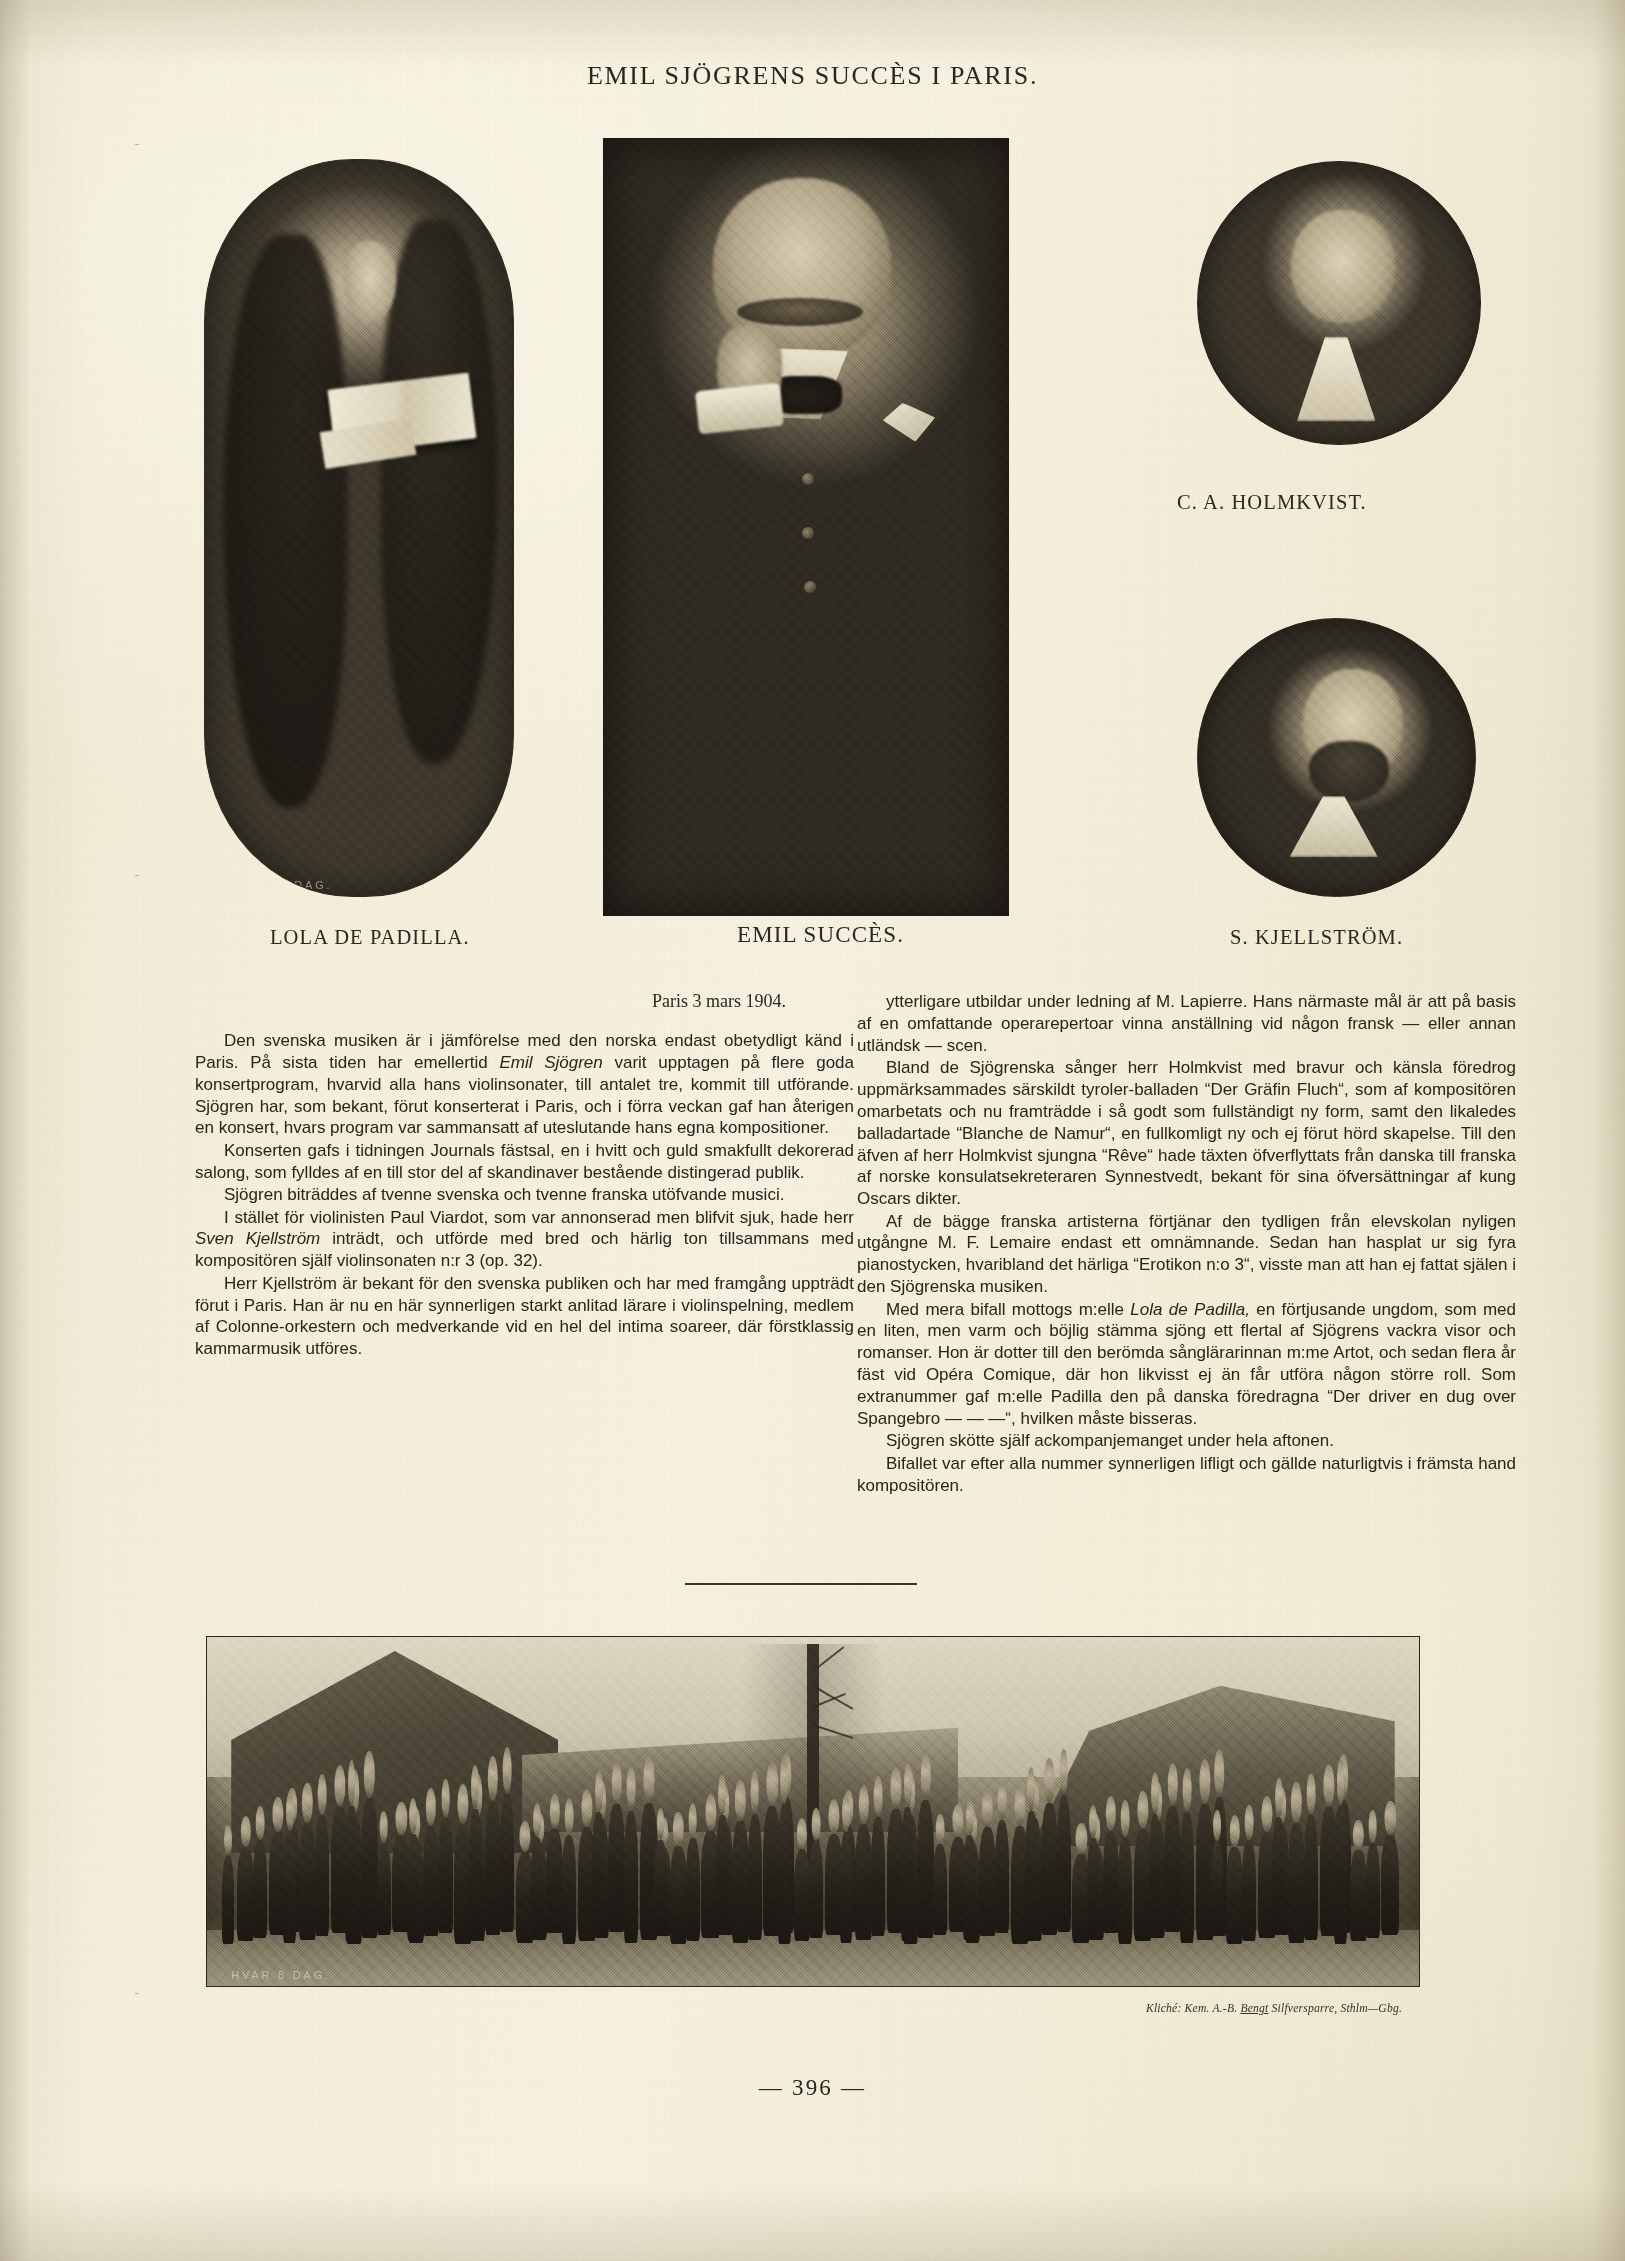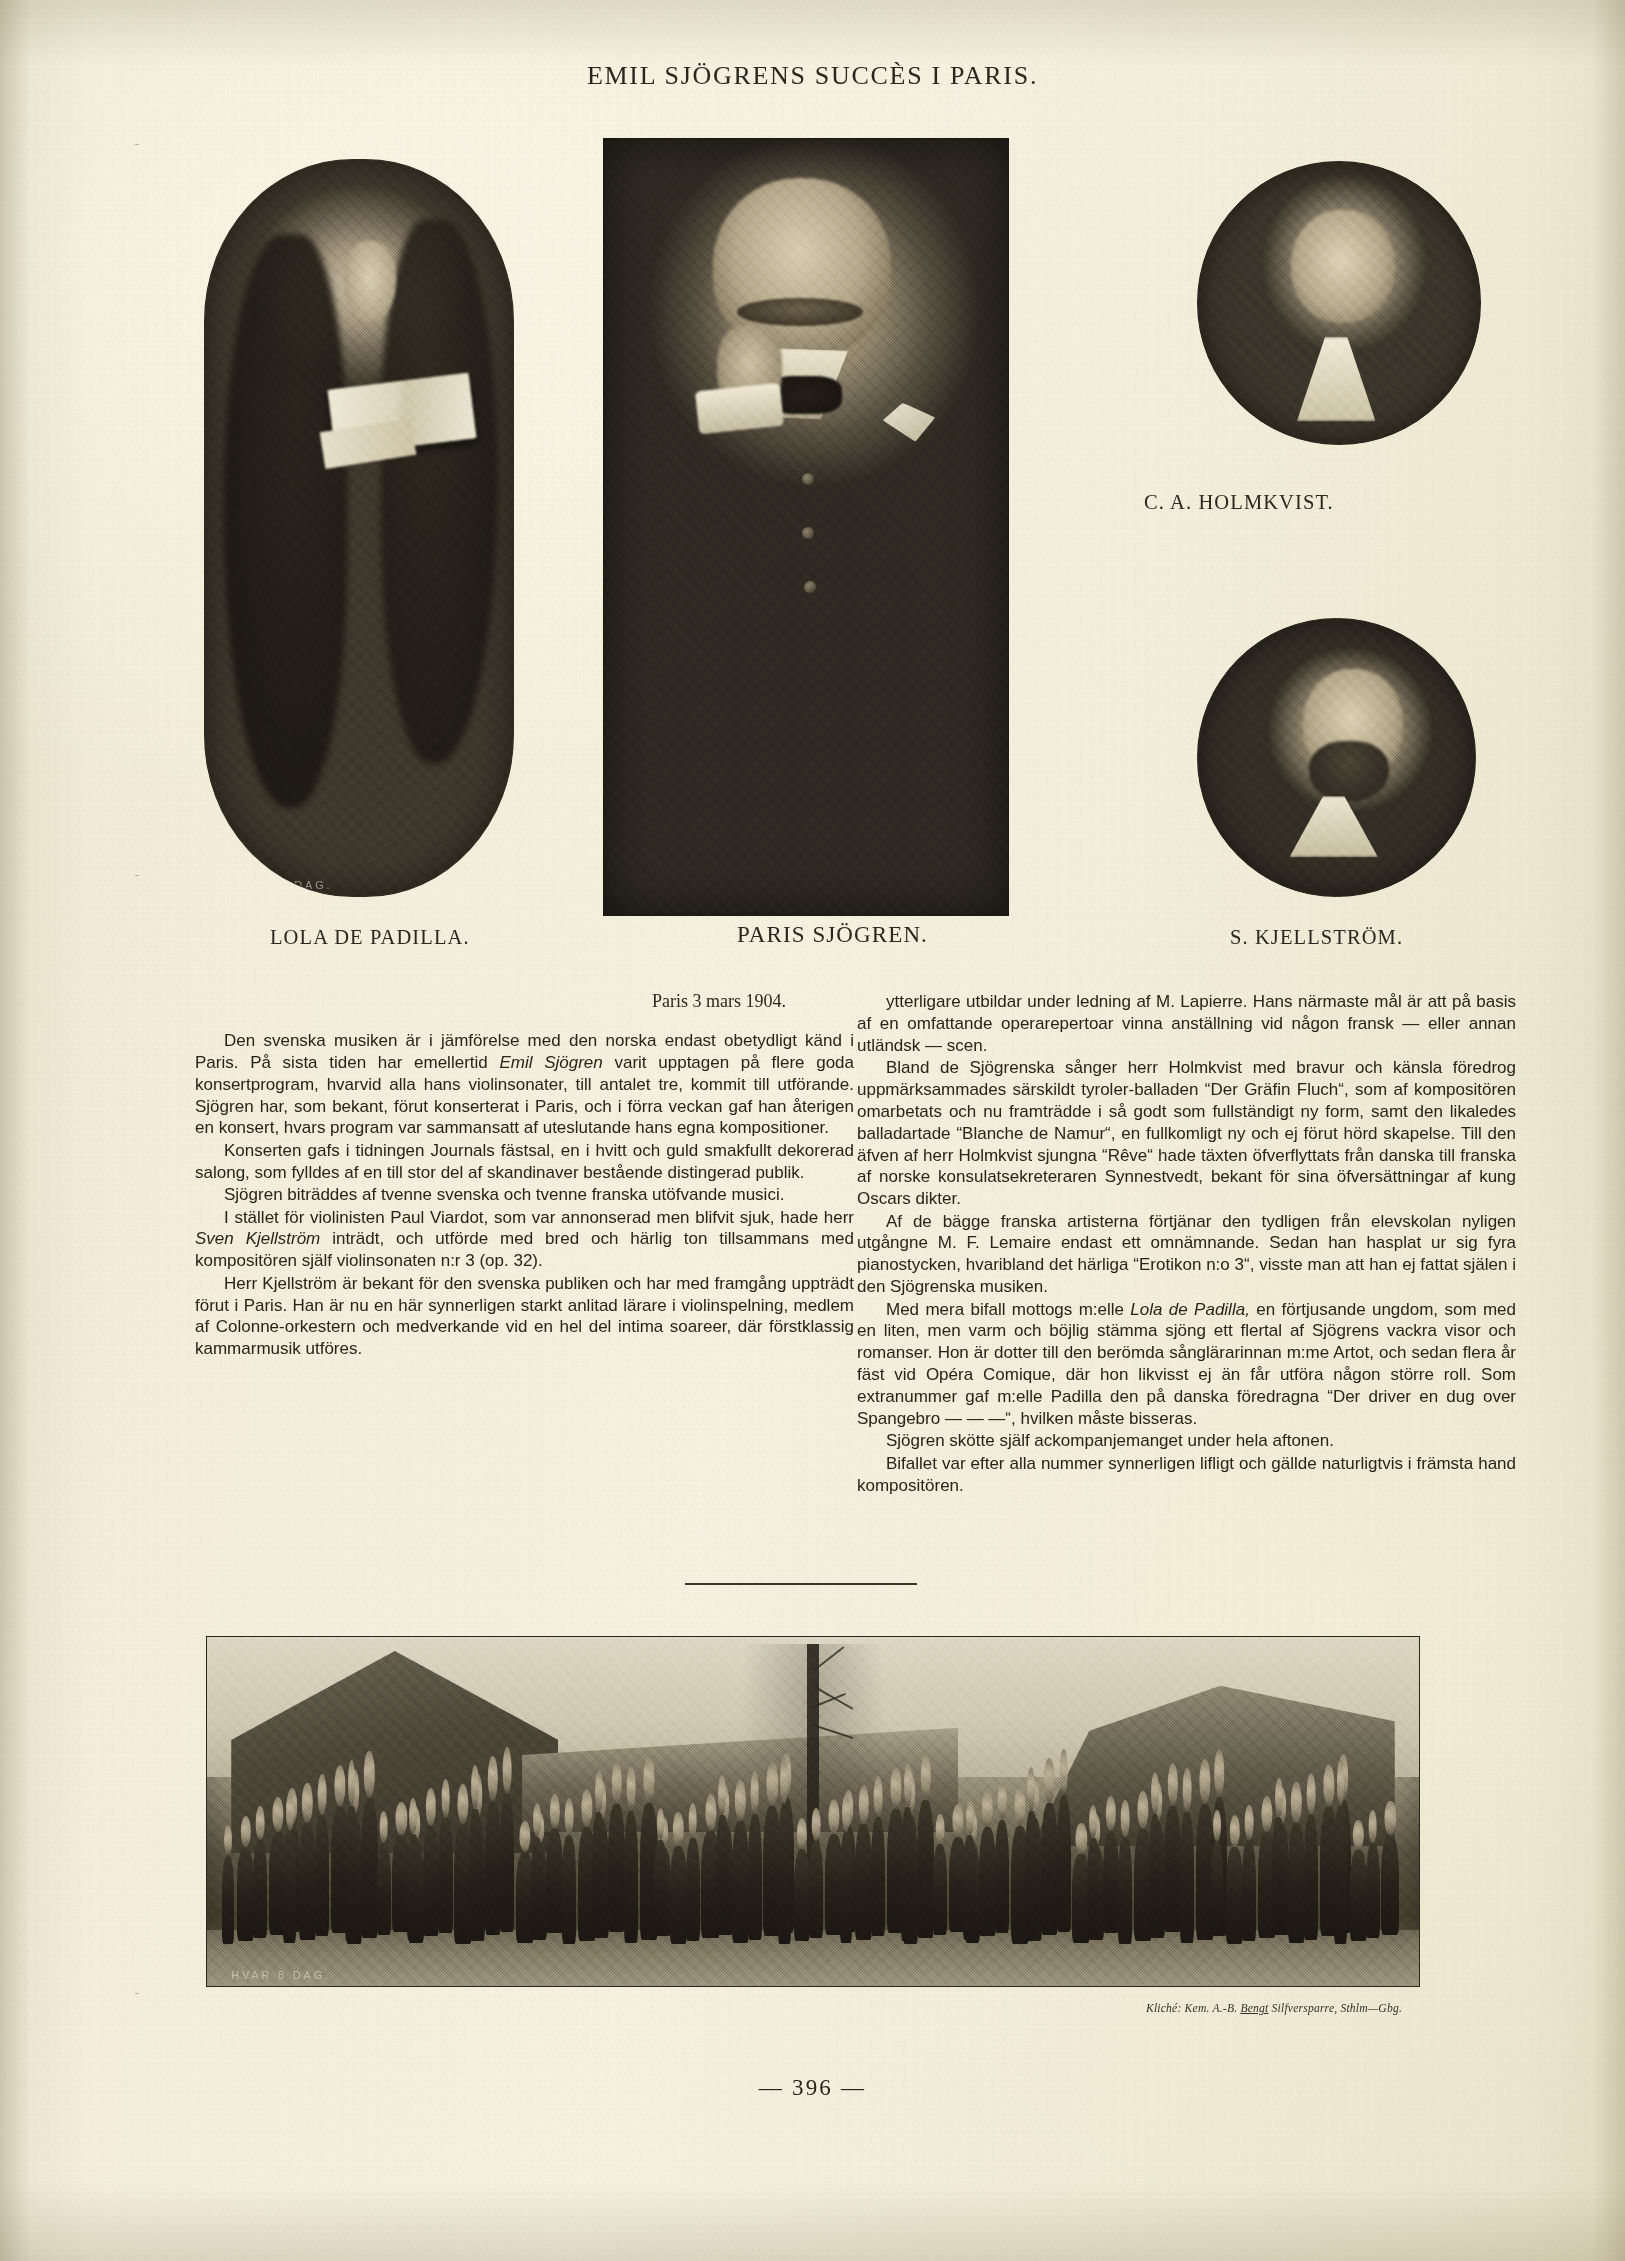--- a/index.html
+++ b/index.html
@@ -358,21 +358,21 @@
   
   .cap {
     position: absolute;
     font-family: "Liberation Serif", serif;
     color: #2b2720;
     letter-spacing: 1.1px;
     white-space: nowrap;
   }
   .cap-lola { left: 270px; top: 926px; font-size: 20.5px; }
   .cap-sjogren { left: 737px; top: 922px; font-size: 23px; }
-  .cap-holmkvist { left: 1144px; top: 491px; font-size: 20.5px; }
+  .cap-holmkvist { left: 1177px; top: 491px; font-size: 20.5px; }
   .cap-kjellstrom { left: 1230px; top: 926px; font-size: 20.5px; }
 
   
   .dateline {
     position: absolute;
     left: 603px; top: 991px;
     width: 232px;
     text-align: center;
     font-size: 18px;
     color: #2c2820;
@@ -480,21 +480,21 @@
     </div>
 
     <div class="photo p-circ p-kjellstrom">
       <div class="k-face"></div>
       <div class="k-beard"></div>
       <div class="k-collar"></div>
       <div class="halftone"></div>
     </div>
 
     <div class="cap cap-lola">LOLA DE PADILLA.</div>
-    <div class="cap cap-sjogren">PARIS SJÖGREN.</div>
+    <div class="cap cap-sjogren">EMIL SUCCÈS.</div>
     <div class="cap cap-holmkvist">C. A. HOLMKVIST.</div>
     <div class="cap cap-kjellstrom">S. KJELLSTRÖM.</div>
 
     <div class="dateline">Paris 3 mars 1904.</div>
 
     <div class="col col-left">
         <p>Den svenska musiken är i jämförelse med den norska endast obetydligt känd i Paris. På sista tiden har emellertid <i>Emil Sjögren</i> varit upptagen på flere goda konsertprogram, hvarvid alla hans violinsonater, till antalet tre, kommit till utförande. Sjögren har, som bekant, förut konserterat i Paris, och i förra veckan gaf han återigen en konsert, hvars program var sammansatt af uteslutande hans egna kompositioner.</p>
         <p>Konserten gafs i tidningen Journals fästsal, en i hvitt och guld smakfullt dekorerad salong, som fylldes af en till stor del af skandinaver bestående distingerad publik.</p>
         <p>Sjögren biträddes af tvenne svenska och tvenne franska utöfvande musici.</p>
         <p>I stället för violinisten Paul Viardot, som var annonserad men blifvit sjuk, hade herr <i>Sven Kjellström</i> inträdt, och utförde med bred och härlig ton tillsammans med kompositören själf violinsonaten n:r 3 (op. 32).</p>

